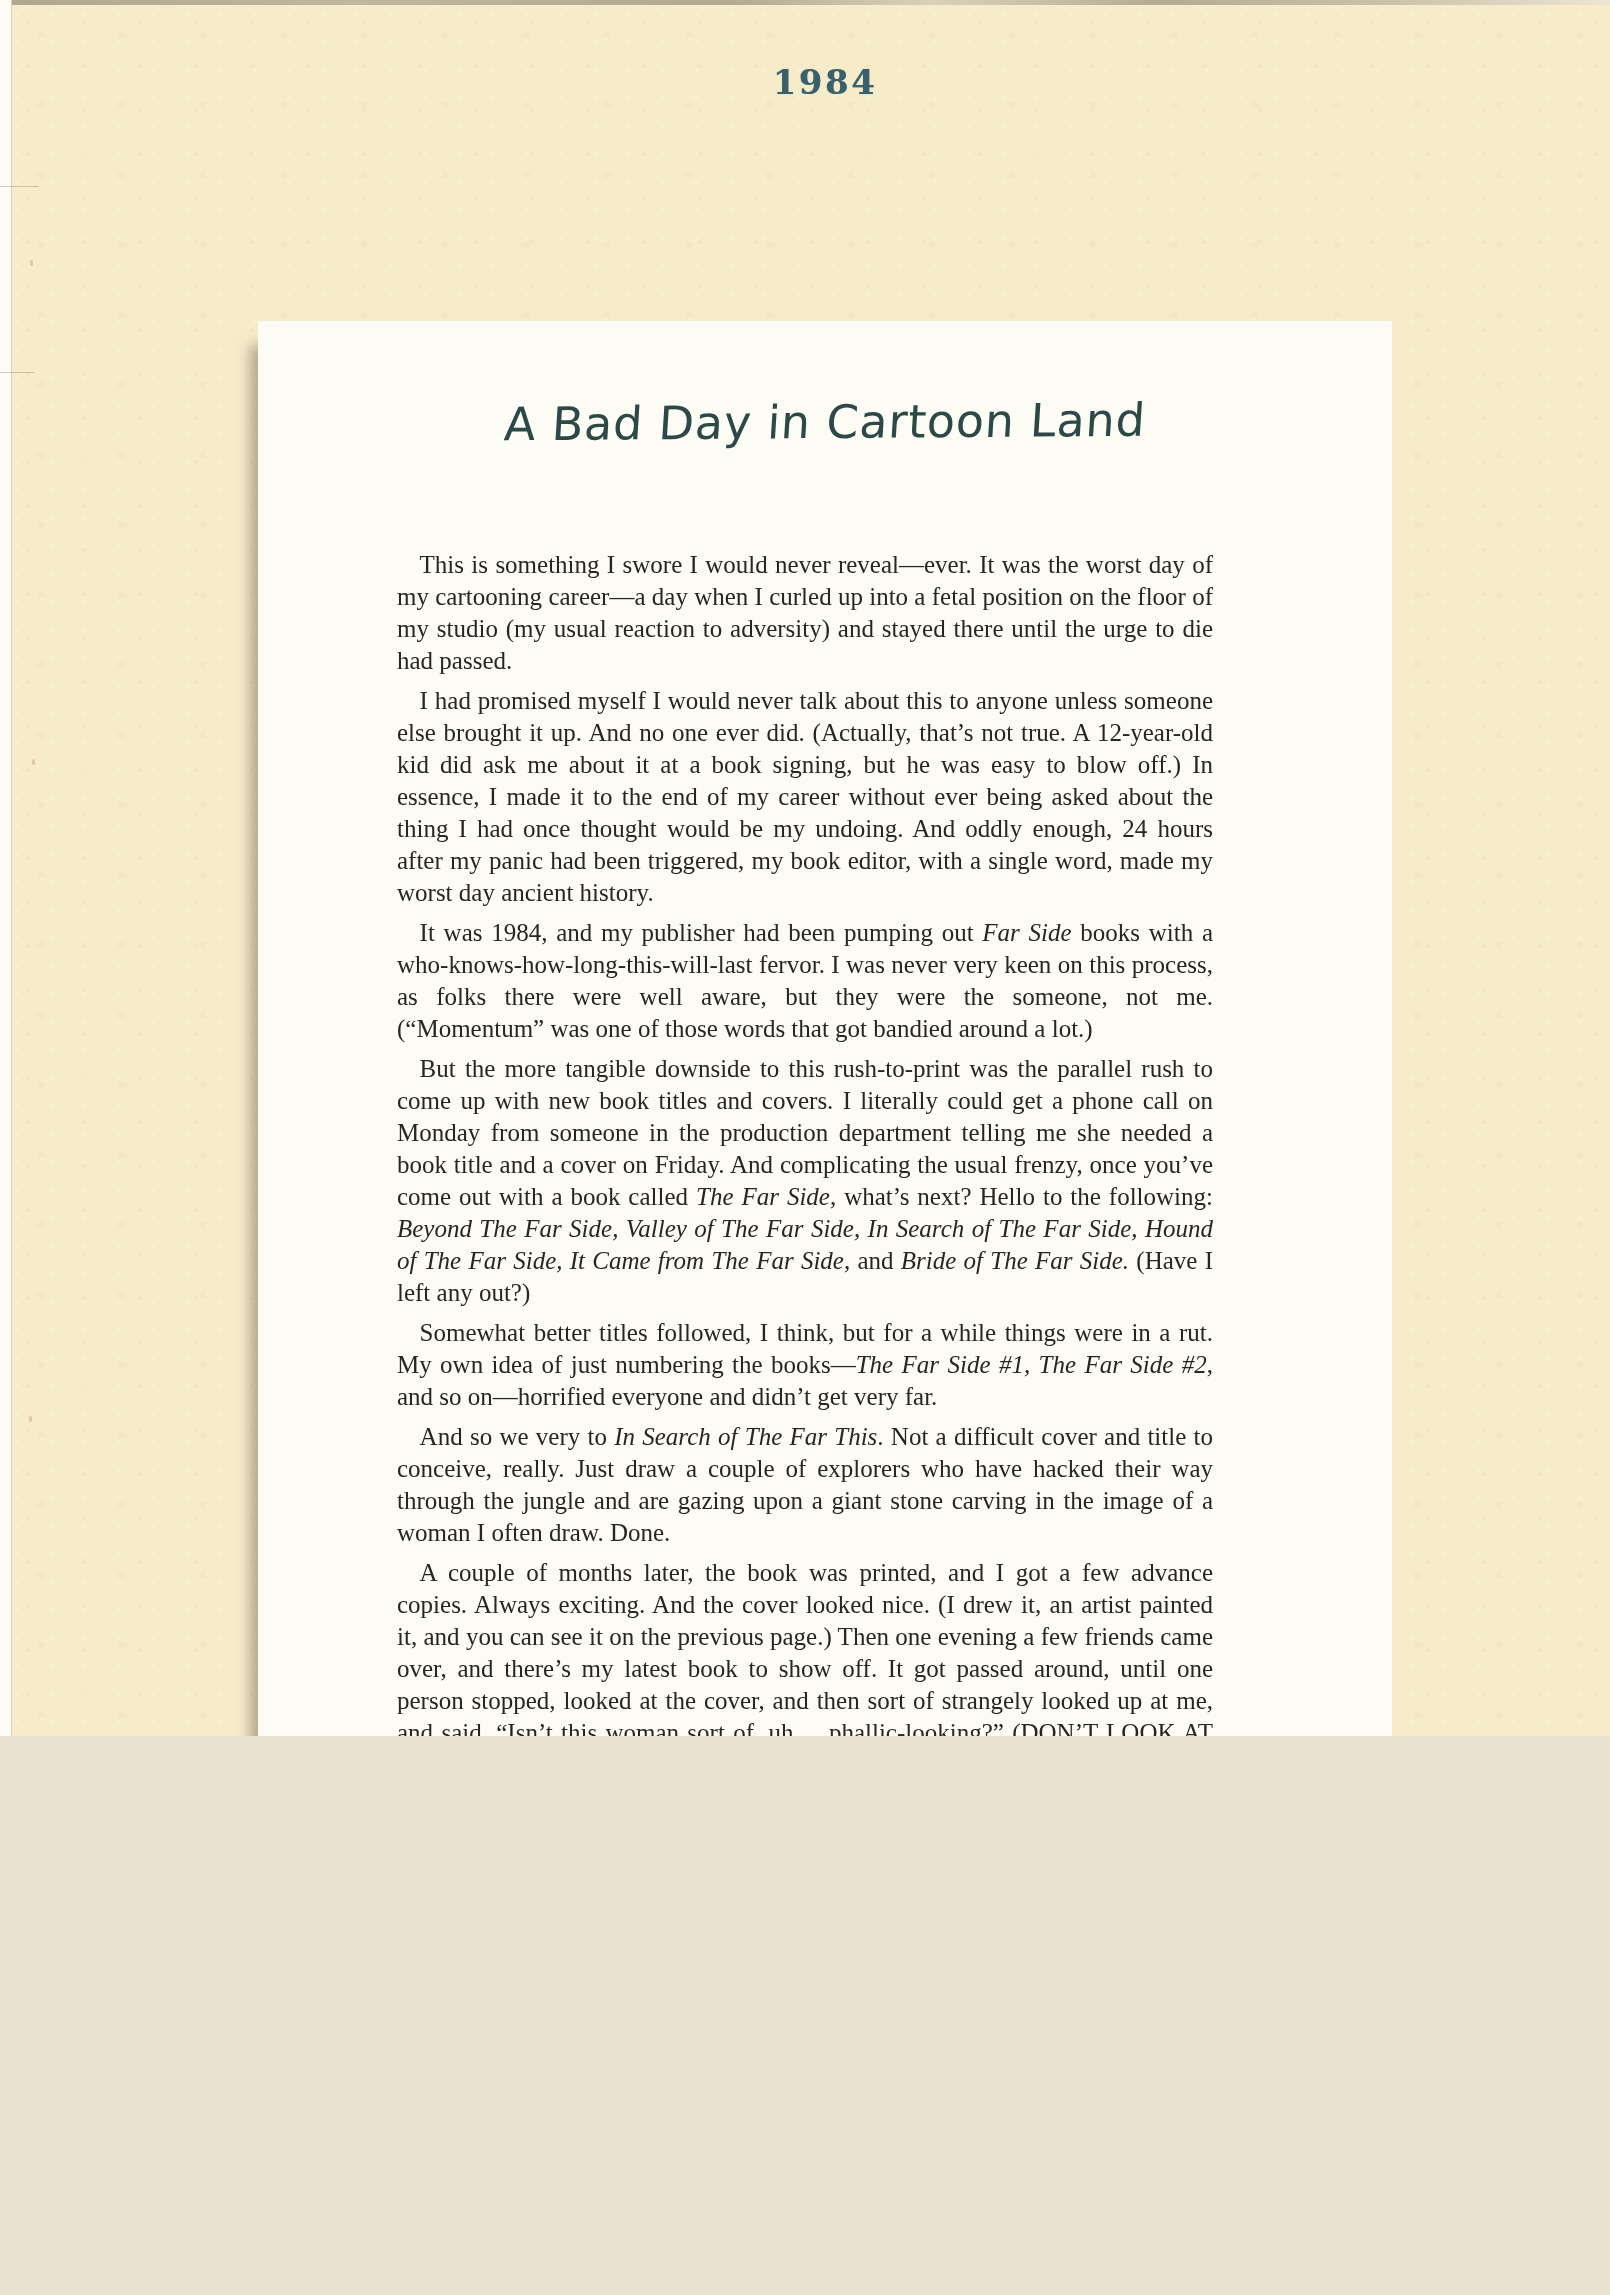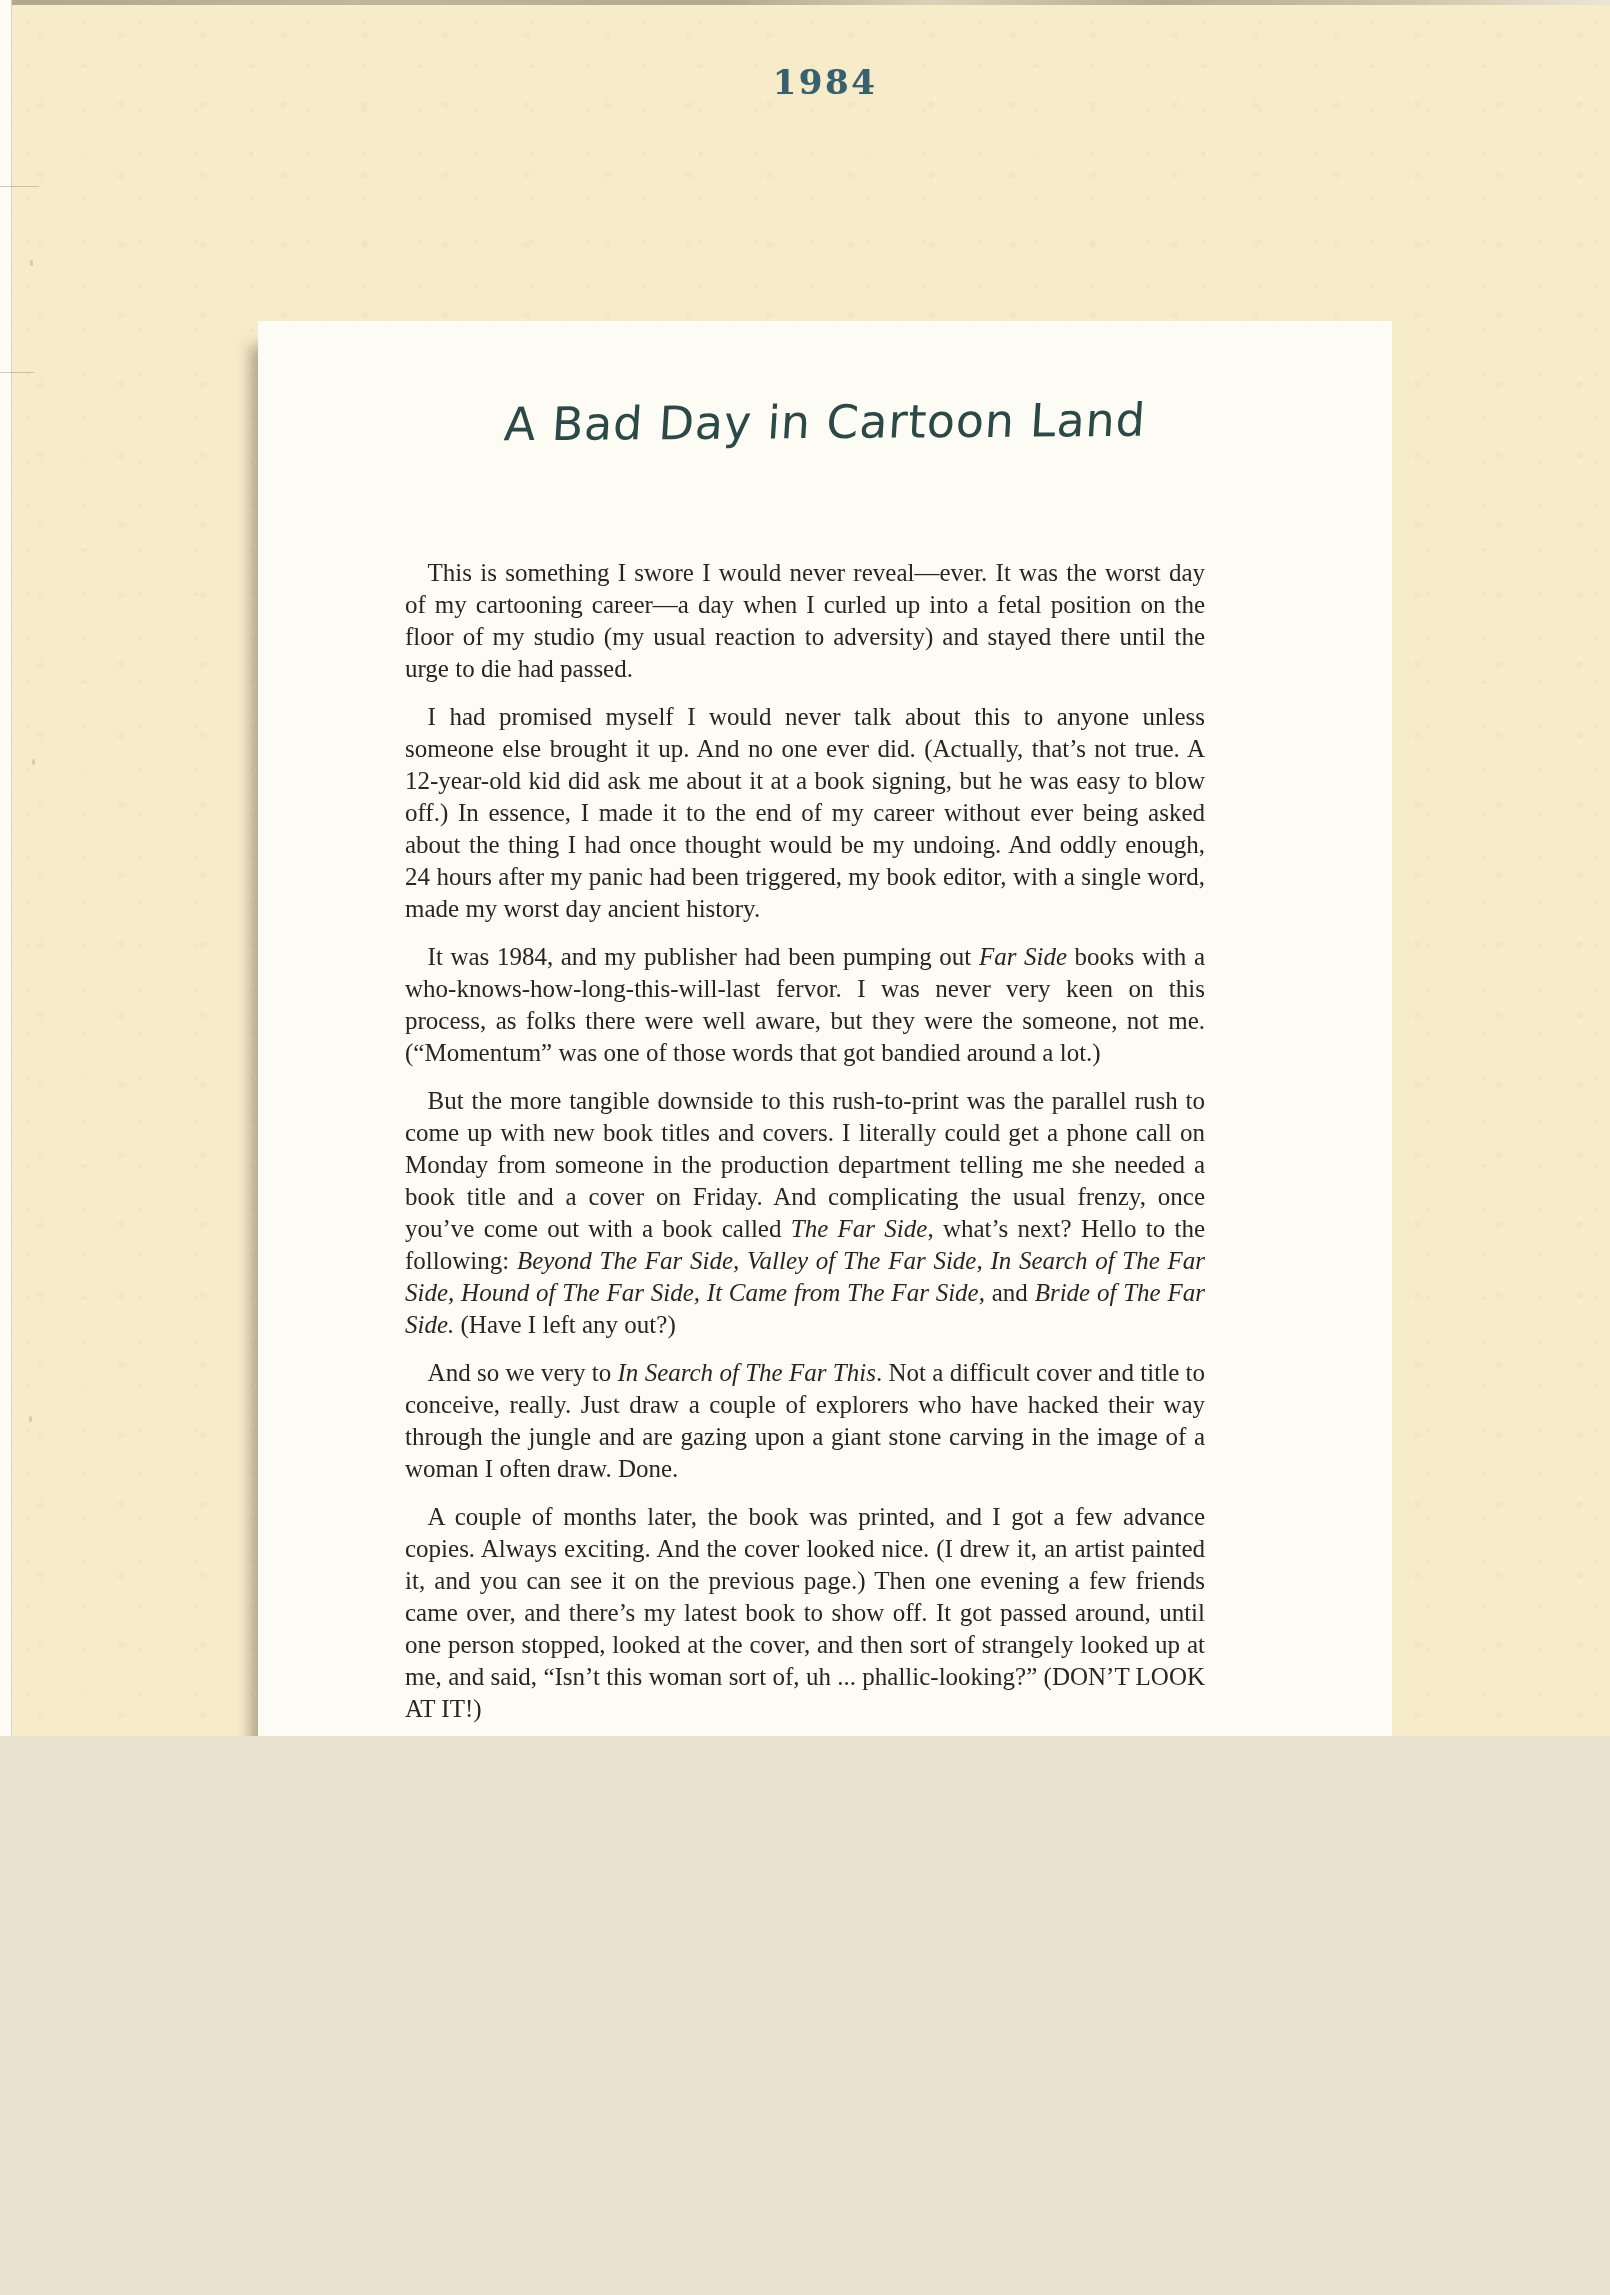--- a/index.html
+++ b/index.html
@@ -78,21 +78,21 @@
     transform: skewX(-4deg) rotate(-0.4deg);
   }
 
   .body {
     position: absolute; left: 131px; top: 220px; width: 832px;
     font-size: 25px;
     line-height: 32px;
     color: var(--body_text, #29261f);
     text-align: justify;
   }
-  .body p { margin: 16px; text-indent: 22.6px; }
+  .body p { margin: 8px; text-indent: 22.6px; }
   .body .ital { font-style: italic; }
 
   .pagenum {
     position: absolute; left: 258px; top: 2236px; width: 1134px;
     text-align: center;
     font-size: 22.6px;
     letter-spacing: 0.8px;
     color: #3b362c;
   }
 </style>
@@ -111,20 +111,21 @@
 
   <div class="year">1984</div>
 
   <div class="paper">
     <h1 class="title">A Bad Day in Cartoon Land</h1>
     <div class="body" id="article-body">
         <p><span>This is something I swore I would never reveal—ever. It was the worst day of my cartooning career—a day when I curled up into a fetal position on the floor of my studio (my usual reaction to adversity) and stayed there until the urge to die had passed.</span></p>
         <p><span>I had promised myself I would never talk about this to anyone unless someone else brought it up. And no one ever did. (Actually, that’s not true. A 12-year-old kid did ask me about it at a book signing, but he was easy to blow off.) In essence, I made it to the end of my career without ever being asked about the thing I had once thought would be my undoing. And oddly enough, 24 hours after my panic had been triggered, my book editor, with a single word, made my worst day ancient history.</span></p>
         <p><span>It was 1984, and my publisher had been pumping out </span><span class="ital">Far Side</span><span> books with a who-knows-how-long-this-will-last fervor. I was never very keen on this process, as folks there were well aware, but they were the someone, not me. (“Momentum” was one of those words that got bandied around a lot.)</span></p>
         <p><span>But the more tangible downside to this rush-to-print was the parallel rush to come up with new book titles and covers. I literally could get a phone call on Monday from someone in the production department telling me she needed a book title and a cover on Friday. And complicating the usual frenzy, once you’ve come out with a book called </span><span class="ital">The Far Side</span><span>, what’s next? Hello to the following: </span><span class="ital">Beyond The Far Side, Valley of The Far Side, In Search of The Far Side, Hound of The Far Side, It Came from The Far Side,</span><span> and </span><span class="ital">Bride of The Far Side.</span><span> (Have I left any out?)</span></p>
+        <p><span>Somewhat better titles followed, I think, but for a while things were in a rut. My own idea of just numbering the books—</span><span class="ital">The Far Side #1, The Far Side #2</span><span>, and so on—horrified everyone and didn’t get very far.</span></p>
         <p><span>And so we very to </span><span class="ital">In Search of The Far This</span><span>. Not a difficult cover and title to conceive, really. Just draw a couple of explorers who have hacked their way through the jungle and are gazing upon a giant stone carving in the image of a woman I often draw. Done.</span></p>
         <p><span>A couple of months later, the book was printed, and I got a few advance copies. Always exciting. And the cover looked nice. (I drew it, an artist painted it, and you can see it on the previous page.) Then one evening a few friends came over, and there’s my latest book to show off. It got passed around, until one person stopped, looked at the cover, and then sort of strangely looked up at me, and said, “Isn’t this woman sort of, uh ... phallic-looking?” (DON’T LOOK AT IT!)</span></p>
       </div>
   </div>
 
   <div class="pagenum">530</div>
 
 </div>
 
 

